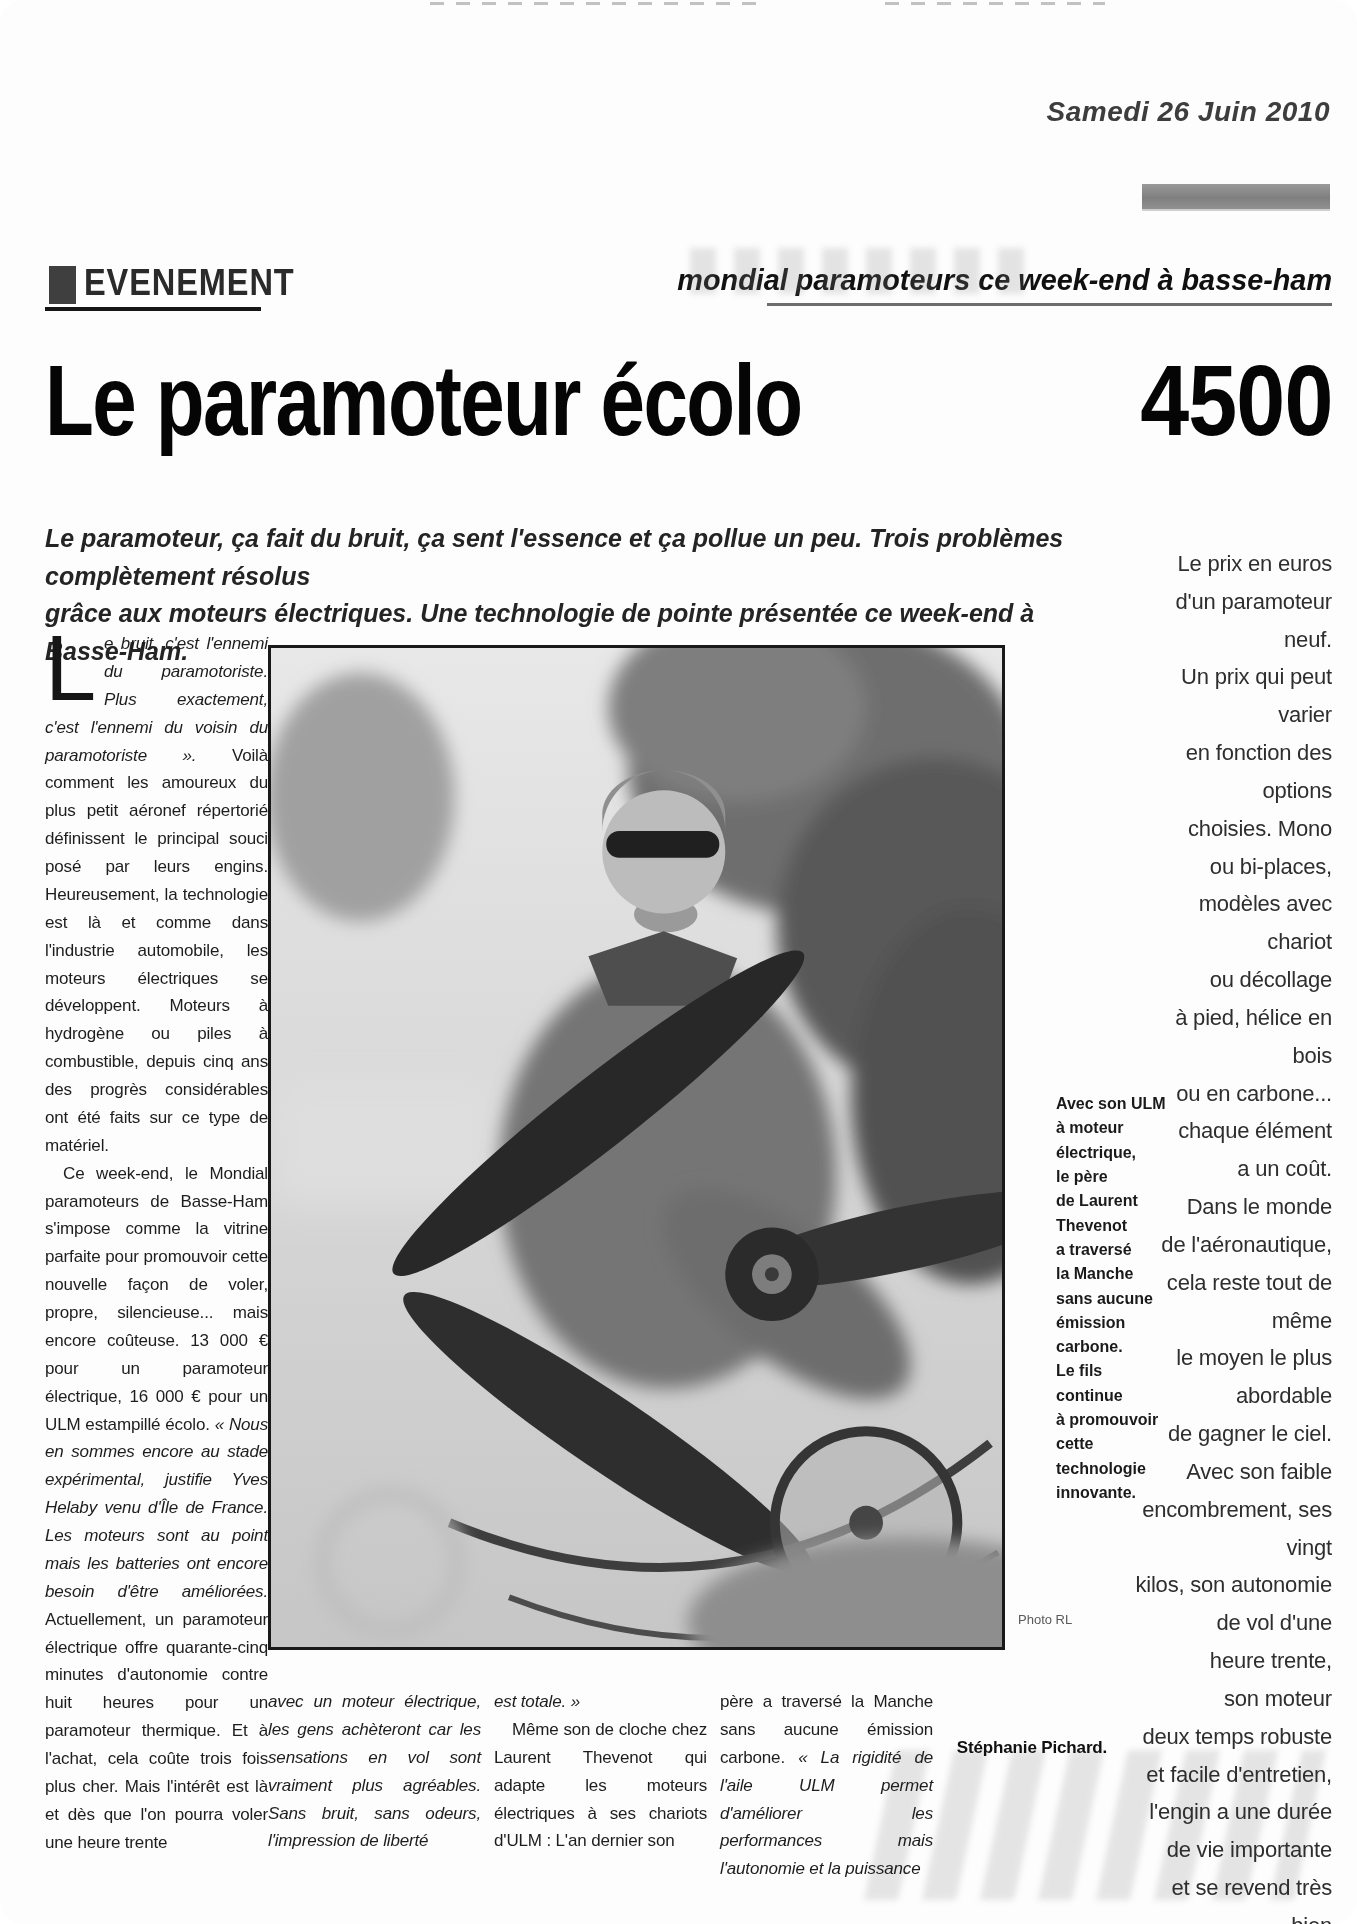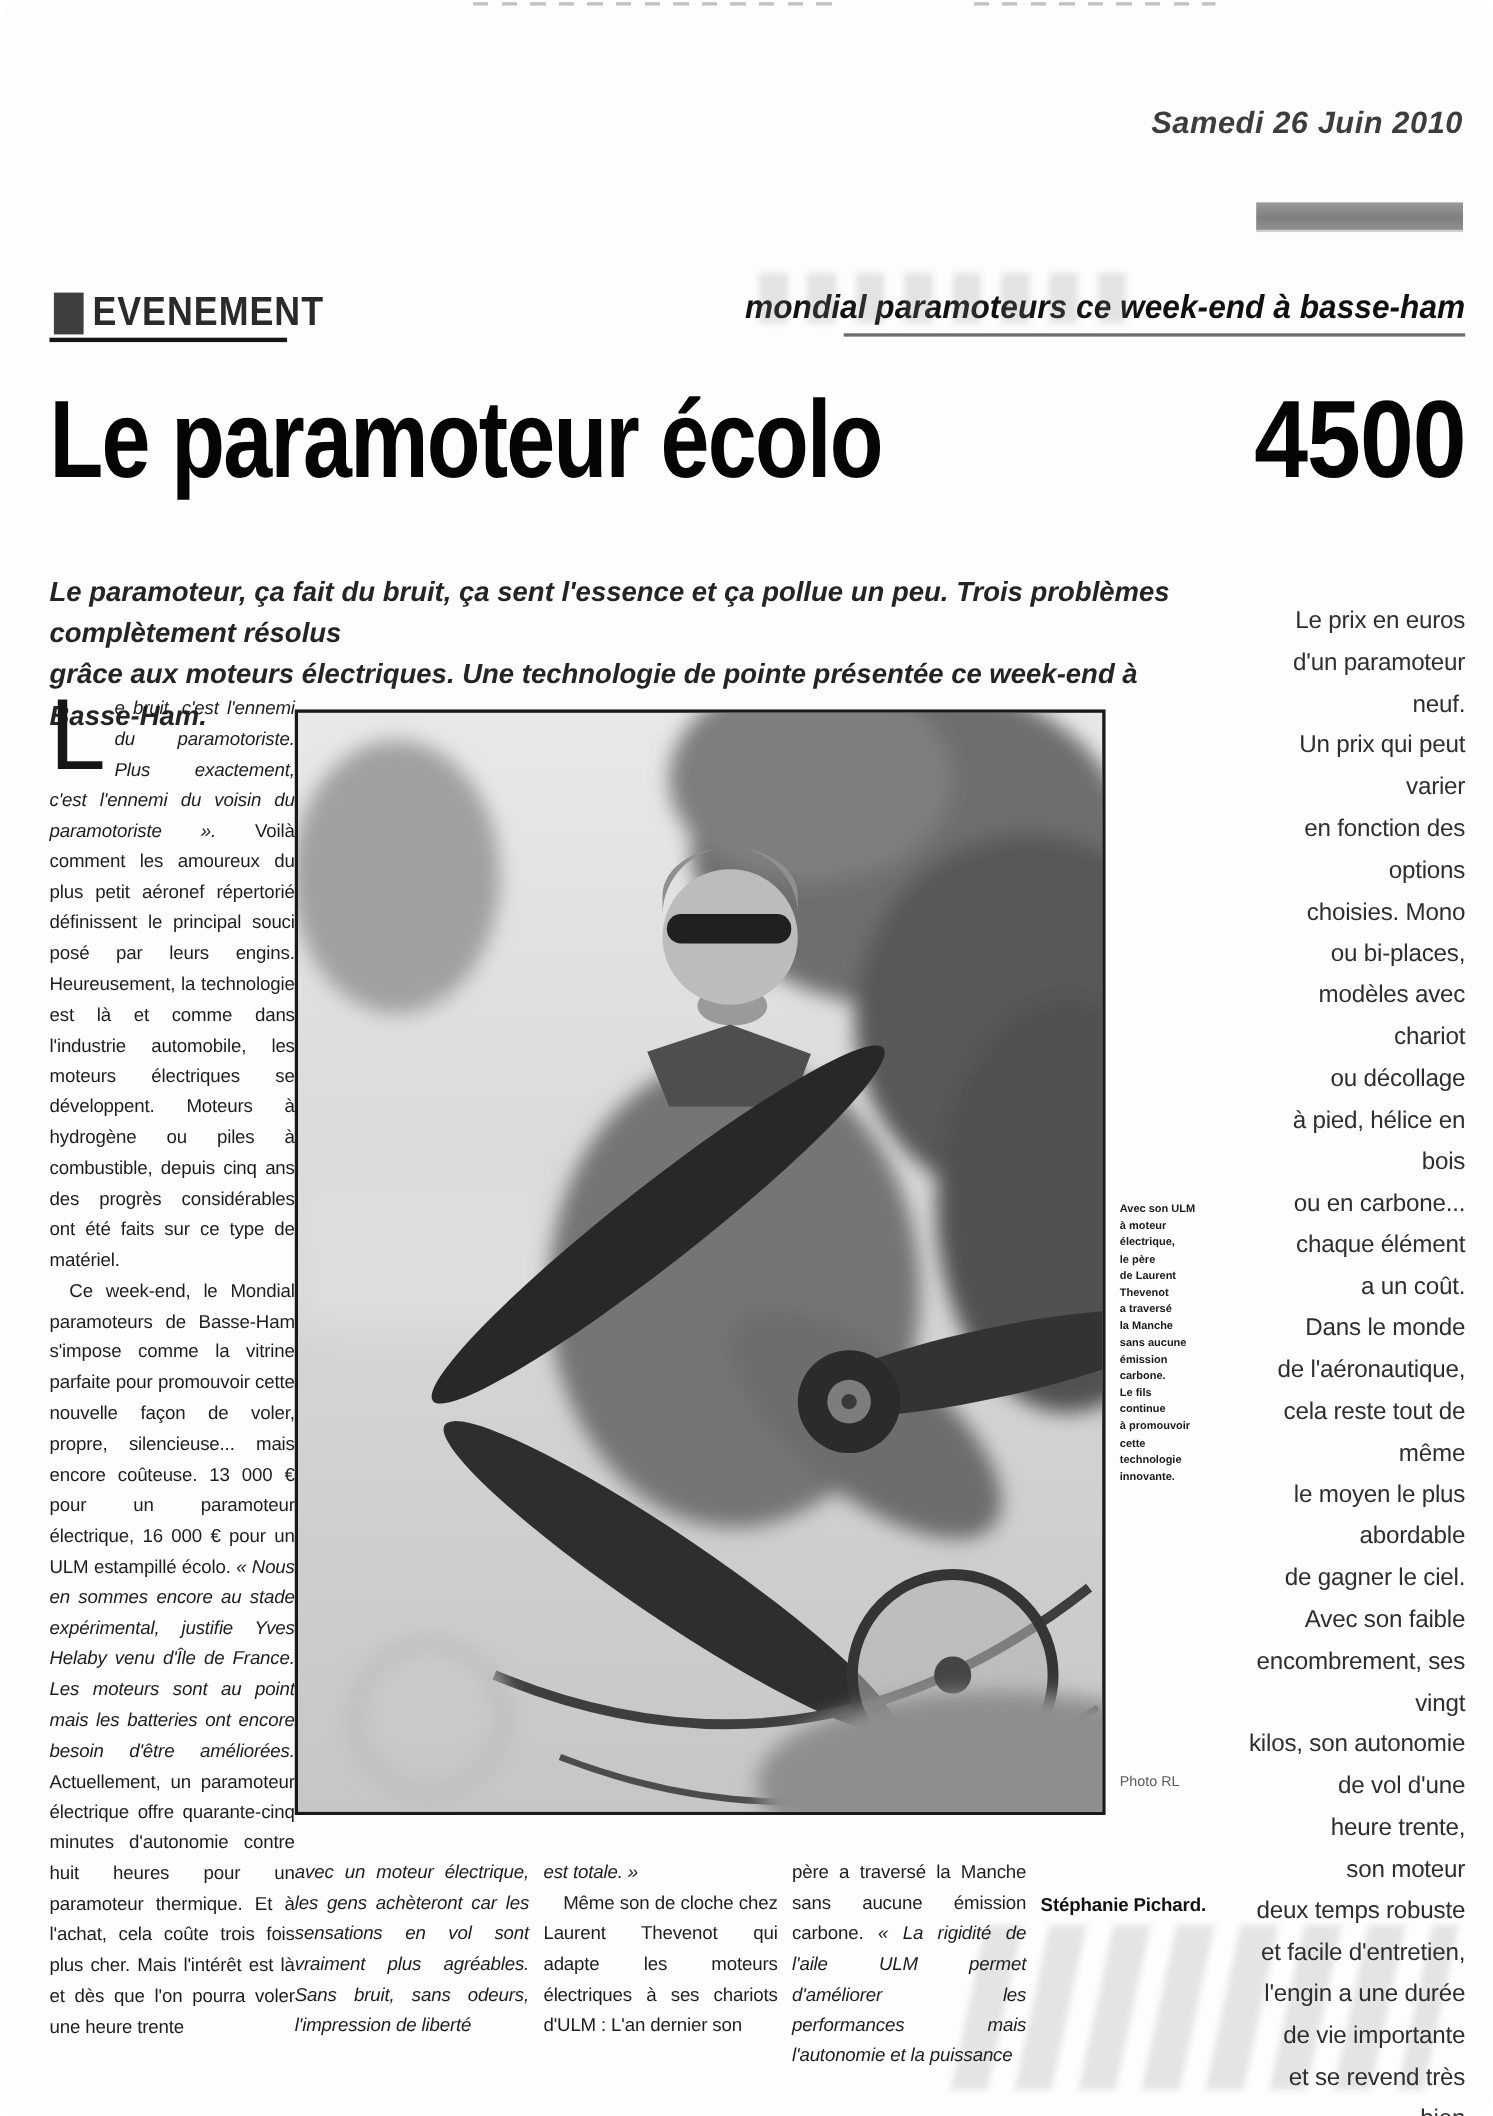--- a/index.html
+++ b/index.html
@@ -47,28 +47,28 @@
   .bodycol p{margin:0;}
   .col1{left:45px;top:630px;width:223px;}
   .col1 .p2{text-indent:18px;}
   .dropcap{float:left;font-size:92px;line-height:.76;padding:4px 8px 0 0;color:#161616;}
   .ital{font-style:italic;}
   .indent{text-indent:18px;}
   .col2{left:268px;top:1688px;width:213px;}
   .col3{left:494px;top:1688px;width:213px;}
   .col4{left:720px;top:1688px;width:213px;}
   .col5{left:946px;top:1688px;width:172px;}
-  .byline{margin-top:30px;text-align:left;font-weight:bold;font-style:normal;font-size:17px;color:#101010;}
+  .byline{margin-top:46px;text-align:center;font-weight:bold;font-style:normal;font-size:17px;color:#101010;}
 
   
   .photo-frame{left:268px;top:645px;width:737px;height:1005px;border:3px solid #191919;box-sizing:border-box;background:#cfcfcf;}
   .photo-frame svg{display:block;width:100%;height:100%;}
 
   
-  .caption{left:1018px;top:1092px;width:118px;font-weight:bold;font-size:10px;line-height:1.52;
+  .caption{left:1056px;top:1092px;width:118px;font-weight:bold;font-size:16px;line-height:1.52;
     color:#1a1a1a;white-space:pre-line;}
   .credit{left:1018px;top:1612px;width:118px;font-size:13px;color:#5a5a5a;}
 
   
   .sidebar-text{top:545px;right:25px;width:200px;text-align:right;
     font-size:22px;line-height:1.72;color:#2e2e2e;white-space:pre-line;letter-spacing:-.2px;}
 
   
   .ghost{pointer-events:none;filter:blur(3px);opacity:.22;}
   .ghost-a{left:690px;top:248px;width:350px;height:46px;

